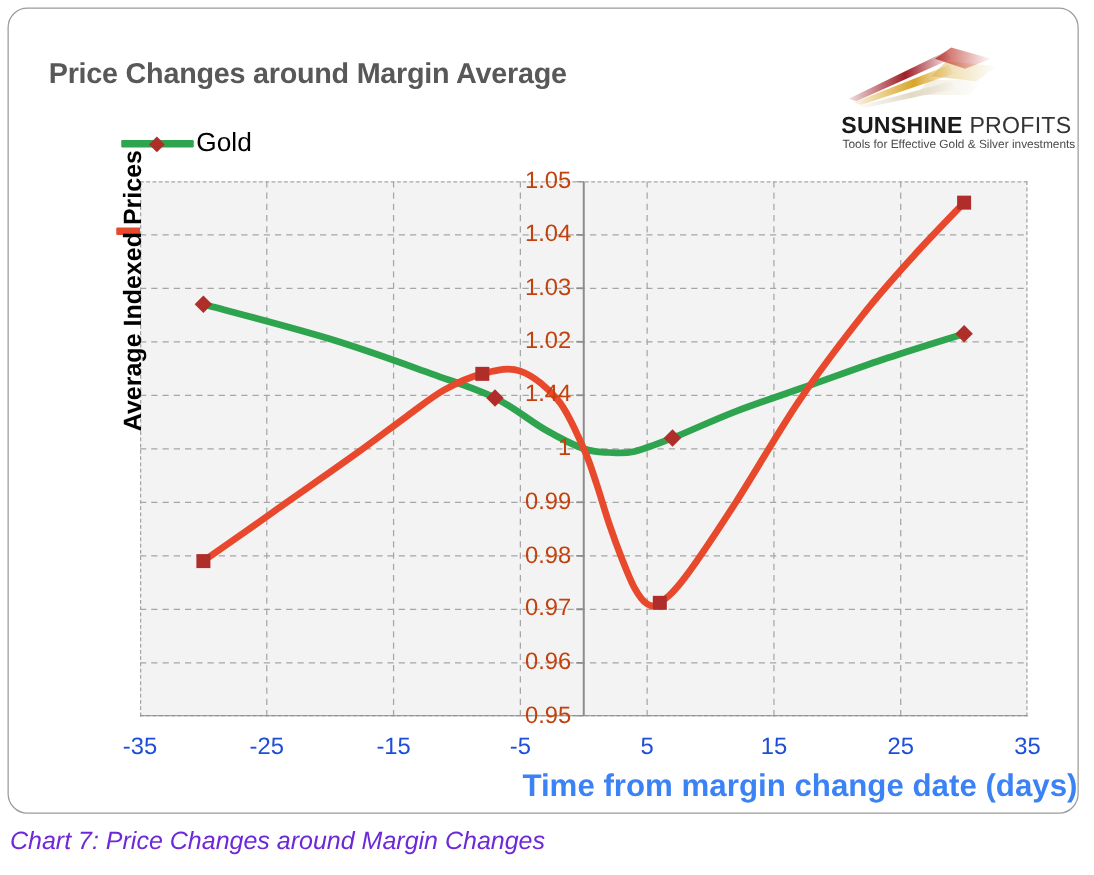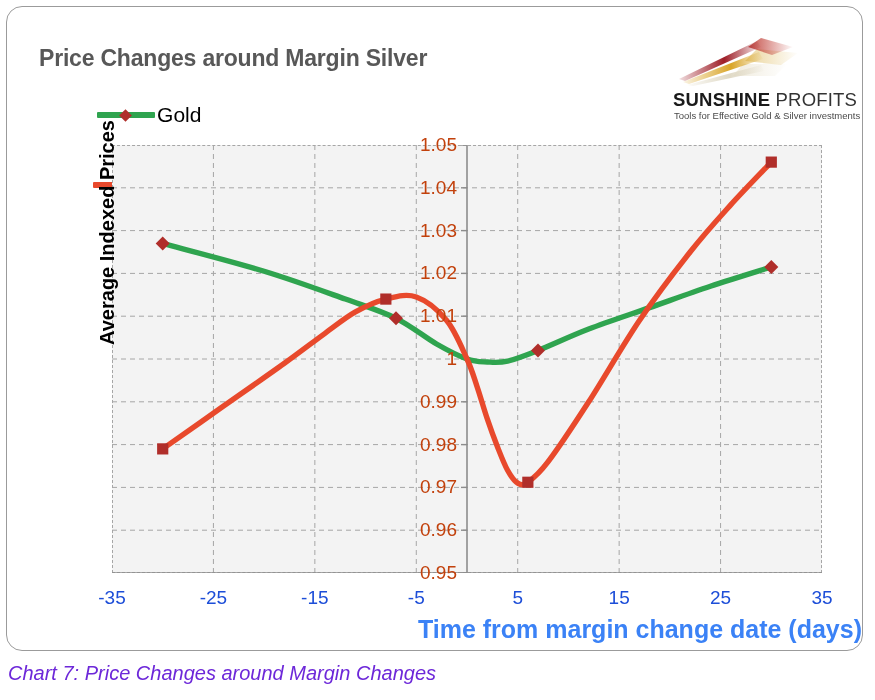--- a/index.html
+++ b/index.html
@@ -184,21 +184,21 @@
     font-style: italic;
     color: #6d28d9;
     white-space: nowrap;
   }
 </style>
 </head>
 <body>
 
 <div id="chart-frame">
 
-  <div id="chart-title">Price Changes around Margin Silver</div>
+  <div id="chart-title">Price Changes around Margin Average</div>
 
   <div id="legend">
     <div class="legend-entry">
       <span class="legend-swatch">
         <span class="lg-line" id="lg-line-0" style="background: rgb(47, 164, 79);"></span>
         <span class="lg-mark diamond" id="lg-mark-0" style="background: rgb(176, 46, 42);"></span>
       </span>
       <span class="legend-label">Gold</span>
     </div>
     <div class="legend-entry">
@@ -310,21 +310,21 @@
           <rect x="410.25714285714287" y="331.6640000000001" width="11.2" height="11.2" fill="#b02e2a"></rect>
           <rect x="653.6857142857143" y="11.520000000000005" width="11.2" height="11.2" fill="#b02e2a"></rect>
         </g>
       </svg>
   <div class="ylab" style="top: 428px; left: 293px; width: 52px;">0.95</div>
       <div class="ylab" style="top: 385.2px; left: 293px; width: 52px;">0.96</div>
       <div class="ylab" style="top: 342.4px; left: 293px; width: 52px;">0.97</div>
       <div class="ylab" style="top: 299.6px; left: 293px; width: 52px;">0.98</div>
       <div class="ylab" style="top: 256.8px; left: 293px; width: 52px;">0.99</div>
       <div class="ylab" style="top: 214px; left: 293px; width: 52px;">1</div>
-      <div class="ylab" style="top: 171.2px; left: 293px; width: 52px;">1.01</div>
+      <div class="ylab" style="top: 171.2px; left: 293px; width: 52px;">1.44</div>
       <div class="ylab" style="top: 128.4px; left: 293px; width: 52px;">1.02</div>
       <div class="ylab" style="top: 85.6px; left: 293px; width: 52px;">1.03</div>
       <div class="ylab" style="top: 42.8px; left: 293px; width: 52px;">1.04</div>
       <div class="ylab" style="top: 0px; left: 293px; width: 52px;">1.05</div>
       <div class="xlab" style="left: 0px; top: 442px;">-35</div>
       <div class="xlab" style="left: 101.429px; top: 442px;">-25</div>
       <div class="xlab" style="left: 202.857px; top: 442px;">-15</div>
       <div class="xlab" style="left: 304.286px; top: 442px;">-5</div>
       <div class="xlab" style="left: 405.714px; top: 442px;">5</div>
       <div class="xlab" style="left: 507.143px; top: 442px;">15</div>

